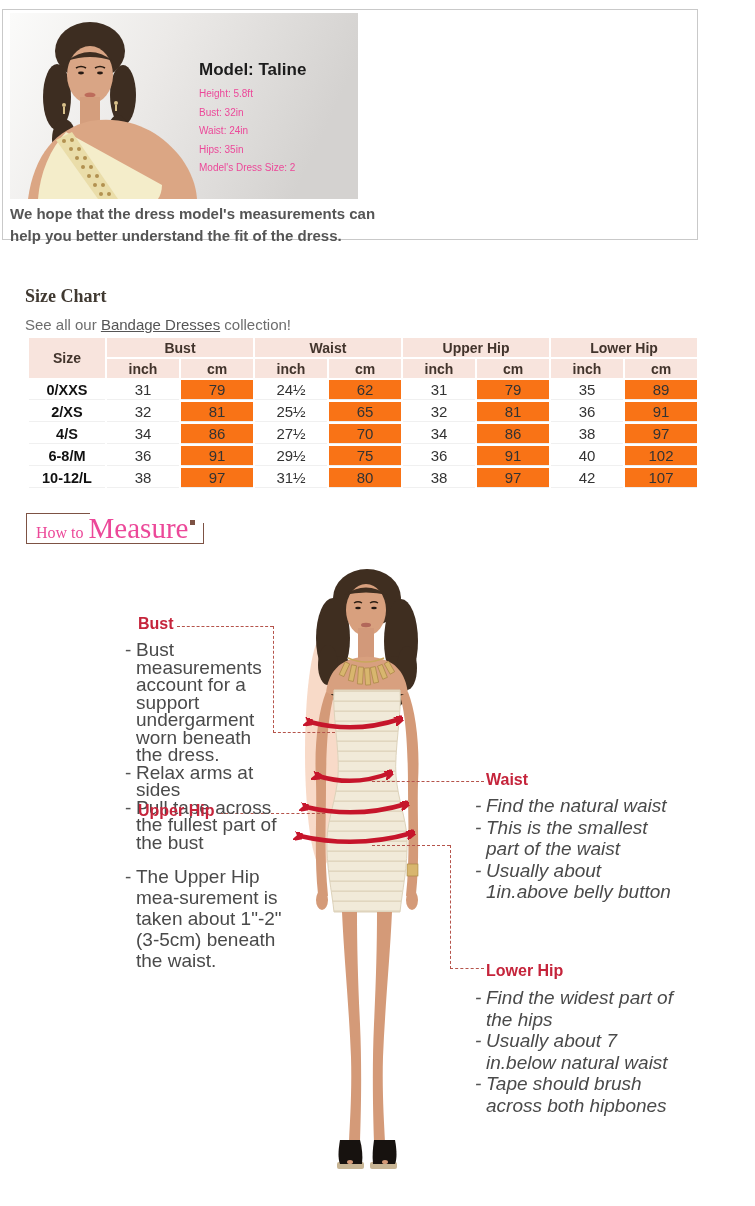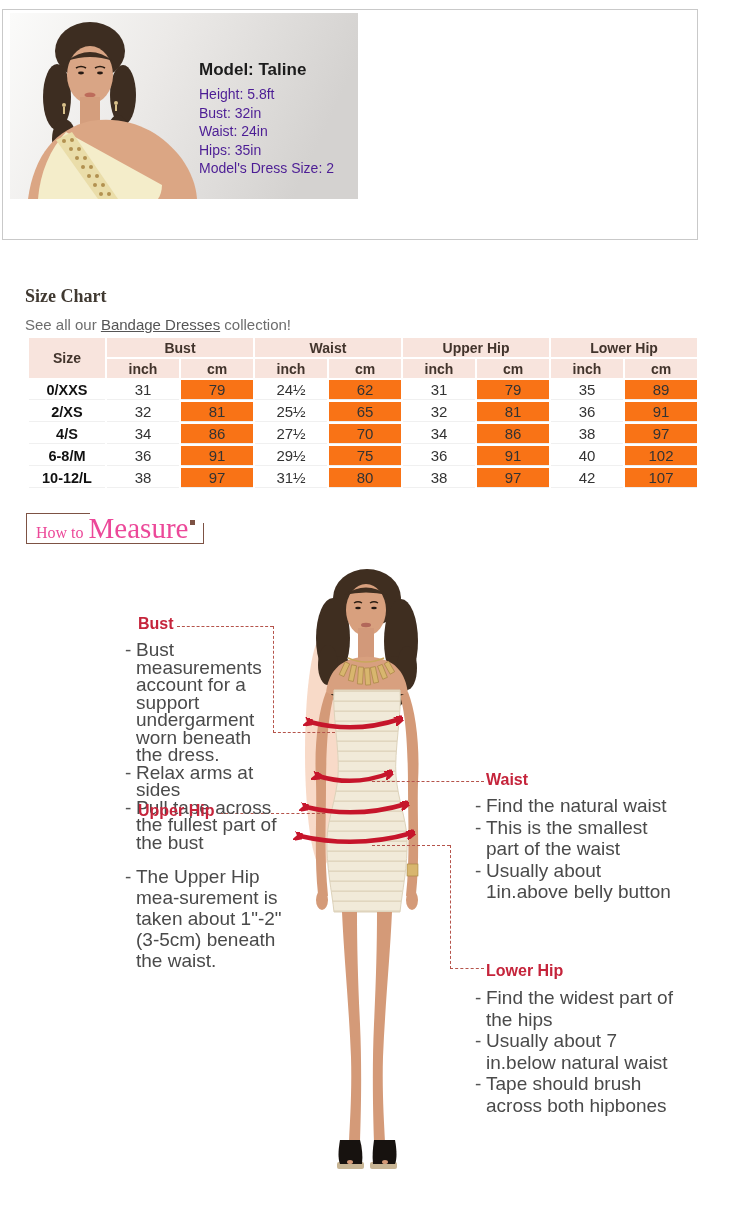--- a/index.html
+++ b/index.html
@@ -3,21 +3,21 @@
 <meta charset="utf-8">
 <style>
   * { margin:0; padding:0; box-sizing:border-box; }
   body { background:#fff; font-family:"Liberation Sans", sans-serif; }
   .page { position:relative; width:755px; height:1206px; background:#fff; overflow:hidden; }
 
   
   .model-box { position:absolute; left:2px; top:9px; width:696px; height:231px; border:1px solid #c9c9c9; background:#fff; }
   .model-photo { position:absolute; left:7px; top:3px; width:348px; height:186px; }
   .model-title { position:absolute; left:196px; top:50px; font-size:17px; font-weight:bold; color:#1c1c1c; }
-  .model-lines { position:absolute; left:196px; top:75px; font-size:14px; color:#4c1d95; line-height:18.5px; }
+  .model-lines { position:absolute; left:196px; top:75px; font-size:10px; color:#ec4899; line-height:18.5px; }
   .model-note { position:absolute; left:7px; top:193px; width:390px; font-size:15px; font-weight:bold; color:#555; line-height:22px; }
 
   
   .size-chart-heading { position:absolute; left:25px; top:286px; font-family:"Liberation Serif", serif; font-size:18px; font-weight:bold; color:#403931; }
   .collection-line { position:absolute; left:25px; top:316px; font-size:15px; color:#6d6d6d; }
   .collection-line a { color:#555; text-decoration:underline; cursor:pointer; }
 
   table.size-table { position:absolute; left:27px; top:336px; border-collapse:separate; border-spacing:2px; background:#fff; }
   .size-table th { background:#f8e4dd; color:#42342c; font-size:14px; font-weight:bold; text-align:center; height:19px; padding:1px 2px; }
   .size-table td { font-size:15px; color:#333; text-align:center; height:20px; padding:0 2px; background:#fff; border-bottom:1px solid #f0f0f0; }
@@ -36,21 +36,21 @@
   .htm .small { font-size:16px; line-height:30px; }
   .htm .large { font-size:29px; line-height:31px; margin-left:5px; }
 
   
   .m-label { position:absolute; font-size:16px; font-weight:bold; color:#c5243b; }
   .m-list { position:absolute; list-style:none; font-size:19px; color:#4a4a4a; }
   .m-list li { position:relative; padding-left:0; }
   .m-list li::before { content:"-"; position:absolute; left:-11px; top:0; color:#555; }
   .lh17 { line-height:17.5px; }
   .lh21 { line-height:21px;margin-top:39px; }
-  .lh215 { line-height:21.5px; }
+  .lh215 { line-height:21.5px;font-style:italic; }
 
   .dash-h { position:absolute; border-top:1px dashed #b5544b; height:0; }
   .dash-v { position:absolute; border-left:1px dashed #b5544b; width:0; }
 
   .figure-svg { position:absolute; left:278px; top:562px; }
 </style>
 </head>
 <body>
 
 <div class="page">
@@ -110,20 +110,21 @@
       </g>
     </svg>
     <div class="model-title">Model: Taline</div>
     <div class="model-lines">
       <div>Height: 5.8ft</div>
       <div>Bust: 32in</div>
       <div>Waist: 24in</div>
       <div>Hips: 35in</div>
       <div>Model's Dress Size: 2</div>
     </div>
+    <div class="model-note">We hope that the dress model's measurements can help you better understand the fit of the dress.</div>
   </div>
 
   <div class="size-chart-heading">Size Chart</div>
   <div class="collection-line"><span>See all our </span><a>Bandage Dresses</a><span> collection!</span></div>
 
   <table class="size-table">
     <colgroup>
       <col class="col-size">
         <col class="col-n">
         <col class="col-n">

